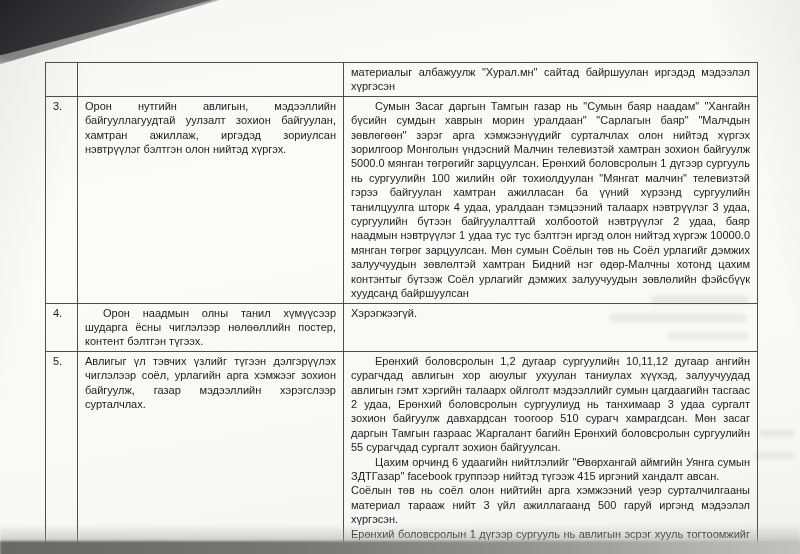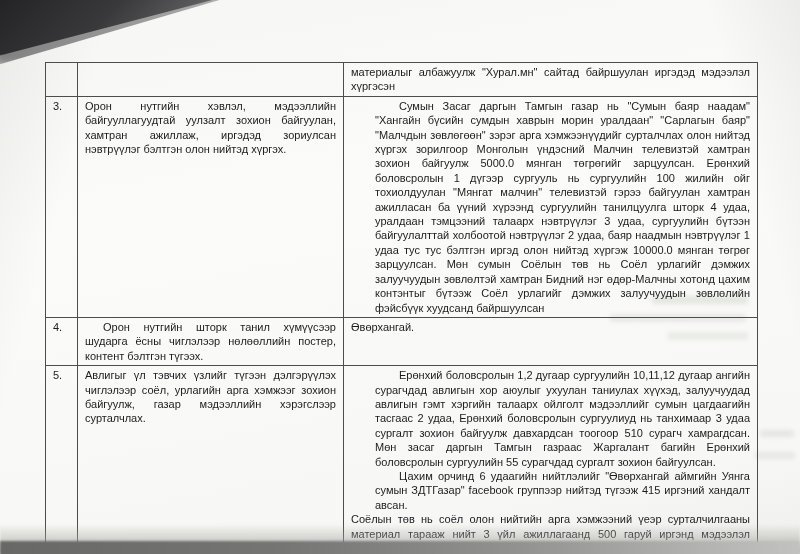--- a/index.html
+++ b/index.html
@@ -62,21 +62,21 @@
   col.c-no{width:32px;}
   col.c-plan{width:266px;}
   col.c-result{width:414px;}
   tr.r0{height:30px;}
   tr.r1{height:190px;}
   tr.r2{height:44px;}
   tr.r3{height:191px;}
   td.no{padding:2px 2px 0 6px;text-align:left;}
   td p{margin:0;}
   .just{text-align:justify;}
-  .ind{text-indent:24px;margin-left:24px;}
+  .ind{text-indent:24px;}
   .ind-sm{text-indent:18px;}
   td.result-gap{padding-top:14px;}
 </style>
 </head>
 <body>
 
 <div class="scan">
   <div class="corner-soft"></div>
   <div class="corner-dark"></div>
 
@@ -98,34 +98,34 @@
       <td class="no"></td>
       <td></td>
       <td>
         <p class="just">материалыг албажуулж "Хурал.мн" сайтад байршуулан иргэдэд мэдээлэл хүргэсэн</p>
       </td>
     </tr>
 
     <tr class="r1">
       <td class="no">3.</td>
       <td>
-        <p class="just">Орон нутгийн хэвлэл, мэдээллийн байгууллагуудтай уулзалт зохион байгуулан, хамтран ажиллаж, иргэдэд зориулсан нэвтрүүлэг бэлтгэн олон нийтэд хүргэх.</p>
+        <p class="just">Орон нутгийн авлигын, мэдээллийн байгууллагуудтай уулзалт зохион байгуулан, хамтран ажиллаж, иргэдэд зориулсан нэвтрүүлэг бэлтгэн олон нийтэд хүргэх.</p>
       </td>
       <td>
         <p class="just ind">Сумын Засаг даргын Тамгын газар нь "Сумын баяр наадам" "Хангайн бүсийн сумдын хаврын морин уралдаан" "Сарлагын баяр" "Малчдын зөвлөгөөн" зэрэг арга хэмжээнүүдийг сурталчлах олон нийтэд хүргэх зорилгоор Монголын үндэсний Малчин телевизтэй хамтран зохион байгуулж 5000.0 мянган төгрөгийг зарцуулсан. Ерөнхий боловсролын 1 дүгээр сургууль нь сургуулийн 100 жилийн ойг тохиолдуулан "Мянгат малчин" телевизтэй гэрээ байгуулан хамтран ажилласан ба үүний хүрээнд сургуулийн танилцуулга шторк 4 удаа, уралдаан тэмцээний талаарх нэвтрүүлэг 3 удаа, сургуулийн бүтээн байгуулалттай холбоотой нэвтрүүлэг 2 удаа, баяр наадмын нэвтрүүлэг 1 удаа тус тус бэлтгэн иргэд олон нийтэд хүргэж 10000.0 мянган төгрөг зарцуулсан. Мөн сумын Соёлын төв нь Соёл урлагийг дэмжих залуучуудын зөвлөлтэй хамтран Бидний нэг өдөр-Малчны хотонд цахим контэнтыг бүтээж Соёл урлагийг дэмжих залуучуудын зөвлөлийн фэйсбүүк хуудсанд байршуулсан</p>
       </td>
     </tr>
 
     <tr class="r2">
       <td class="no">4.</td>
       <td>
-        <p class="just ind-sm">Орон нутгийн шторк танил хүмүүсээр шударга ёсны чиглэлээр нөлөөллийн постер, контент бэлтгэн түгээх.</p>
+        <p class="just ind-sm">Орон наадмын олны танил хүмүүсээр шударга ёсны чиглэлээр нөлөөллийн постер, контент бэлтгэн түгээх.</p>
       </td>
       <td class="result-gap">
-        <p>Өвөрхангай.</p>
+        <p>Хэрэгжээгүй.</p>
       </td>
     </tr>
 
     <tr class="r3">
       <td class="no">5.</td>
       <td>
         <p class="just">Авлигыг үл тэвчих үзлийг түгээн дэлгэрүүлэх чиглэлээр соёл, урлагийн арга хэмжээг зохион байгуулж, газар мэдээллийн хэрэгслээр сурталчлах.</p>
       </td>
       <td>
         <p class="just ind">Ерөнхий боловсролын 1,2 дугаар сургуулийн 10,11,12 дугаар ангийн сурагчдад авлигын хор аюулыг ухуулан таниулах хүүхэд, залуучуудад авлигын гэмт хэргийн талаарх ойлголт мэдээллийг сумын цагдаагийн тасгаас 2 удаа, Ерөнхий боловсролын сургуулиуд нь танхимаар 3 удаа сургалт зохион байгуулж давхардсан тоогоор 510 сурагч хамрагдсан. Мөн засаг даргын Тамгын газраас Жаргалант багийн Ерөнхий боловсролын сургуулийн 55 сурагчдад сургалт зохион байгуулсан.</p>

